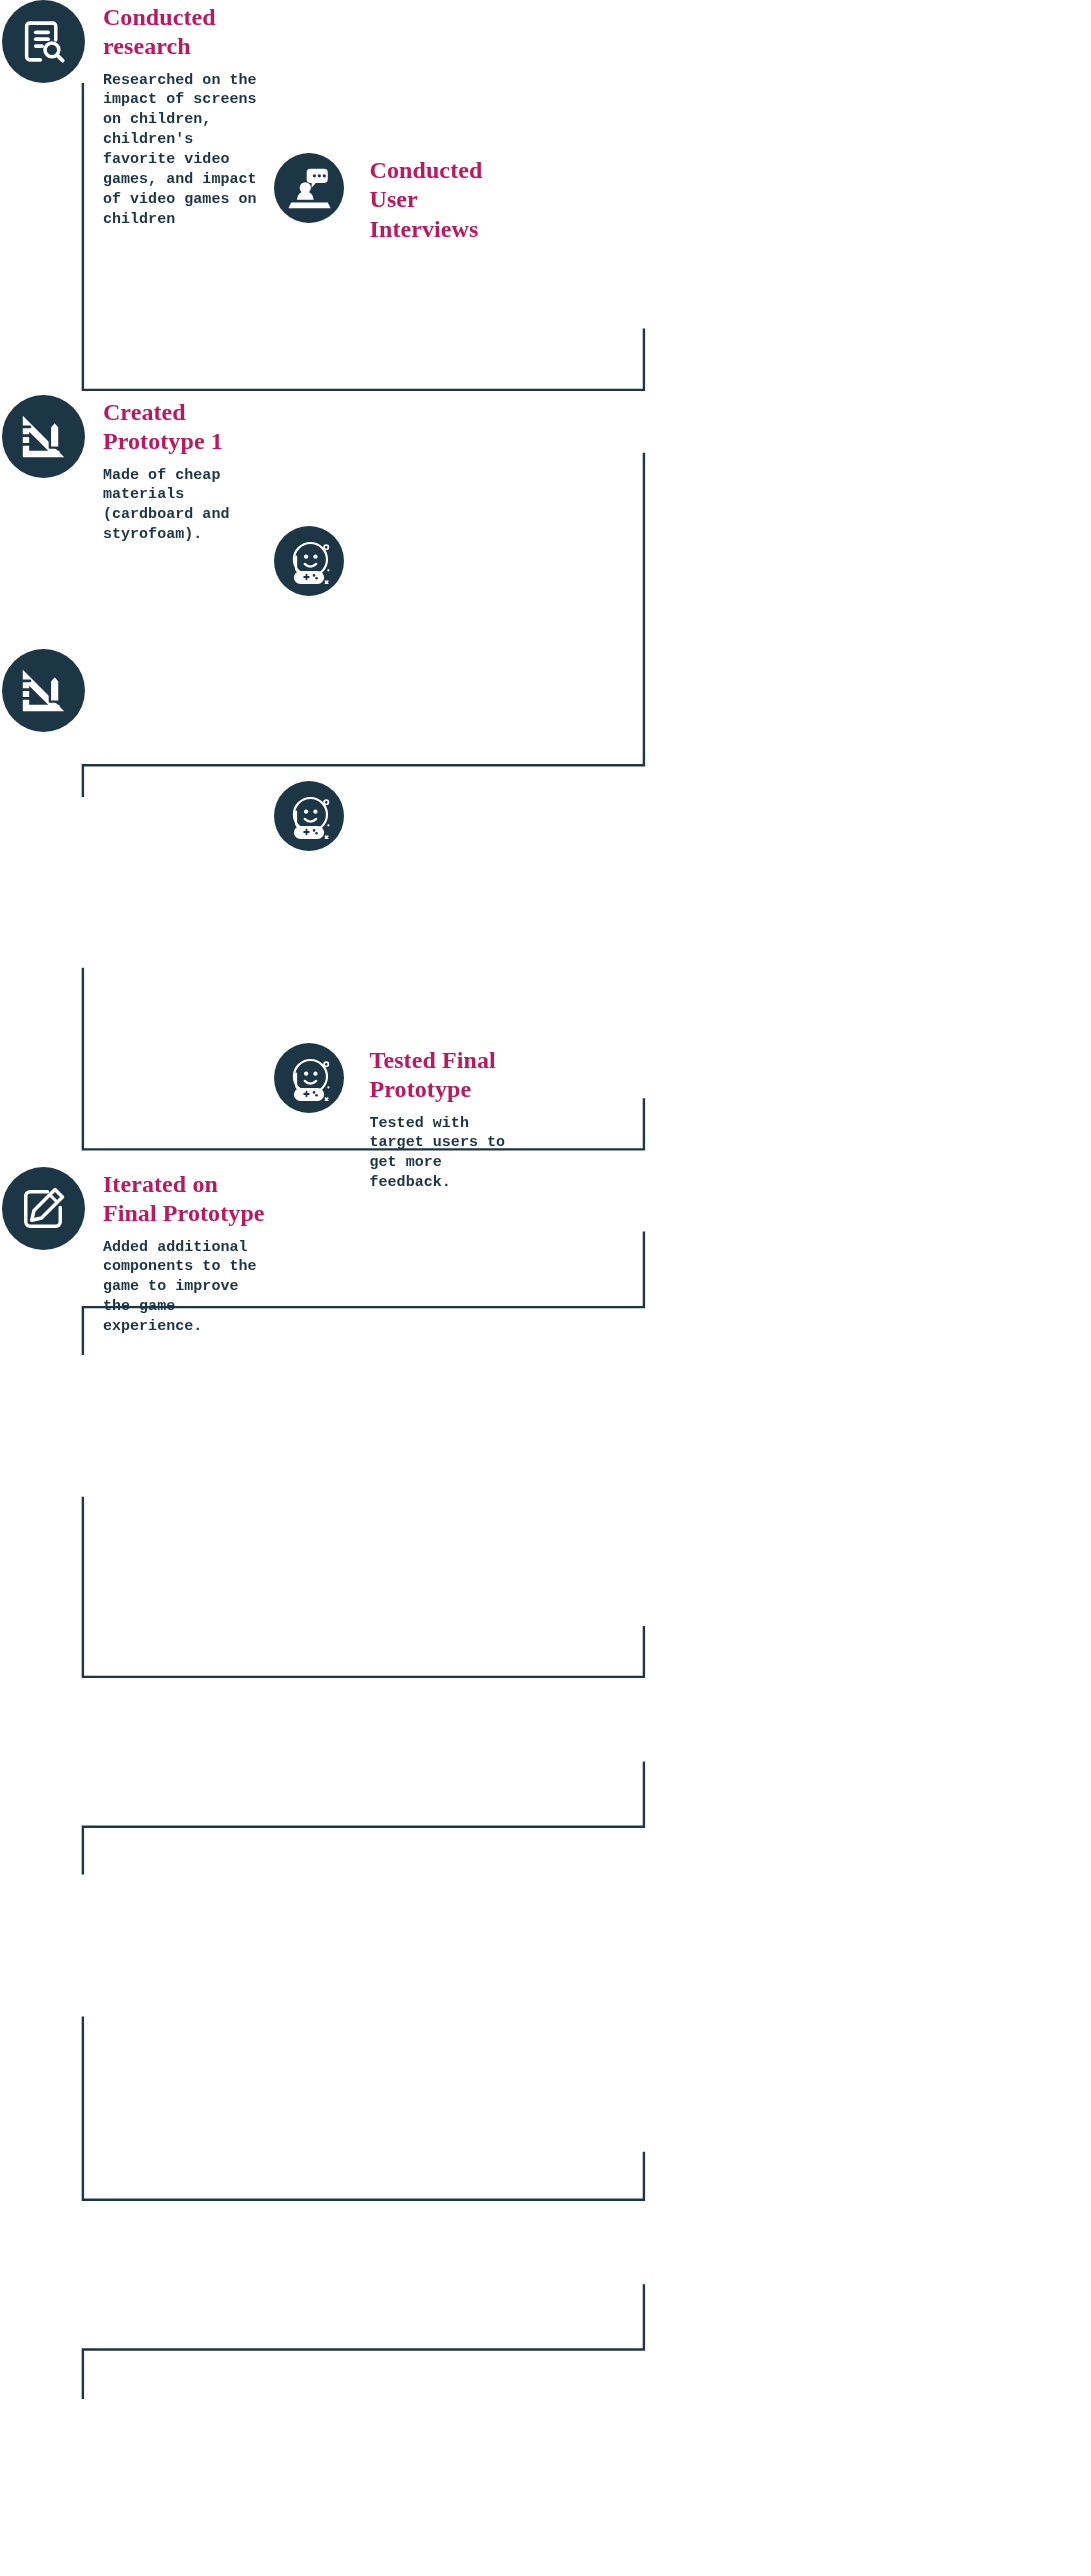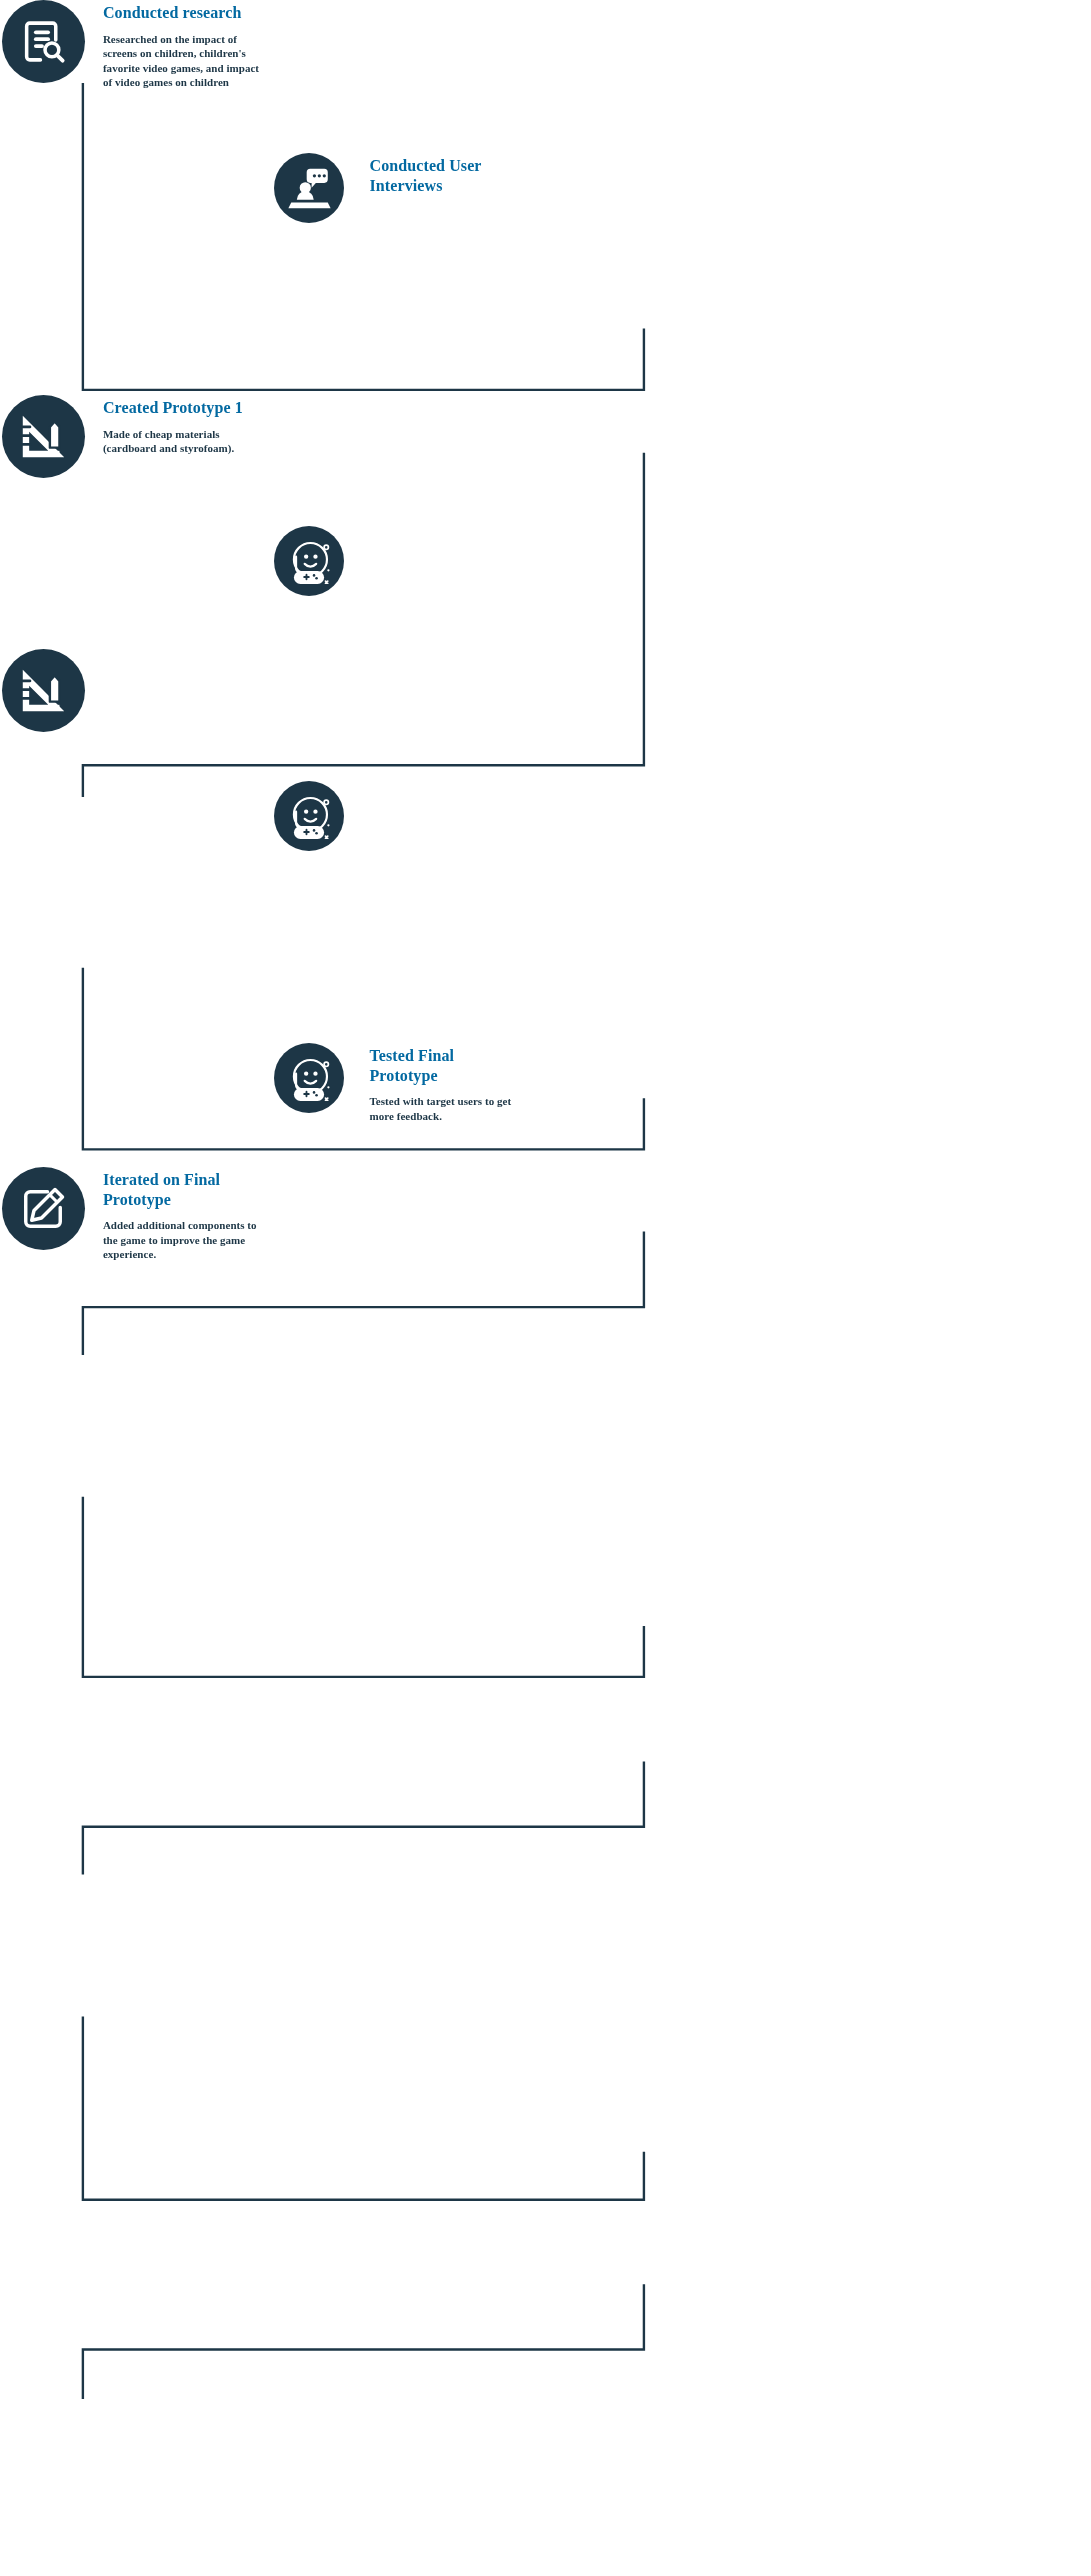--- a/index.html
+++ b/index.html
@@ -51,34 +51,34 @@
     justify-content: center;
   }
 
   .badge svg { display: block; }
 
   .node-text {
     padding-top: 3.2px;
   }
 
   .node-title {
-    color: #0369a1;
+    color: #be185d;
     font-family: "Liberation Serif", "DejaVu Serif", serif;
     font-weight: 700;
-    font-size: 16px;
+    font-size: 24px;
     line-height: 1.22;
     letter-spacing: 0.1px;
     margin-bottom: 8.8px;
   }
 
   .node-desc {
     color: #1d3646;
-    font-family: Liberation Serif, serif;
+    font-family: Liberation Mono, monospace;
     font-weight: 700;
-    font-size: 11px;
+    font-size: 15px;
     line-height: 1.33;
     letter-spacing: 0.04px;
   }
 
   
   .node.left {
     left: 1.6px;
   }
   .node.left .badge {
     width: 83px;

